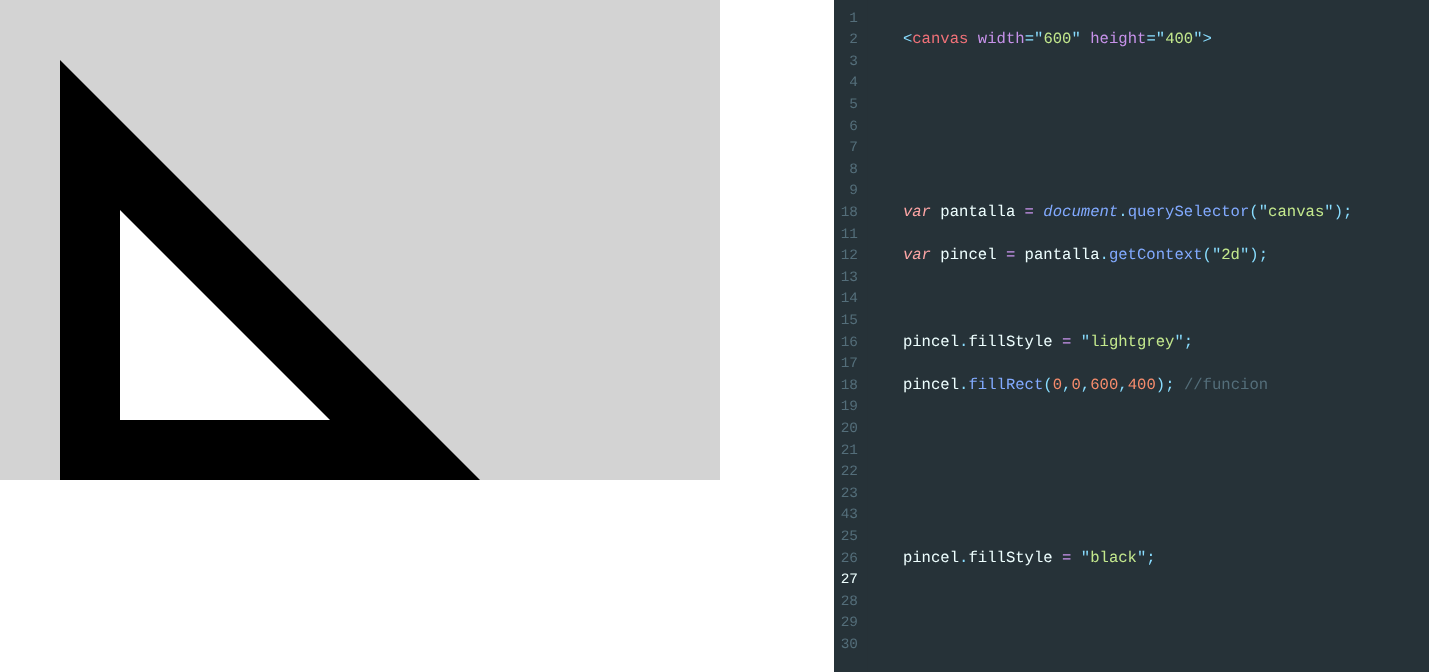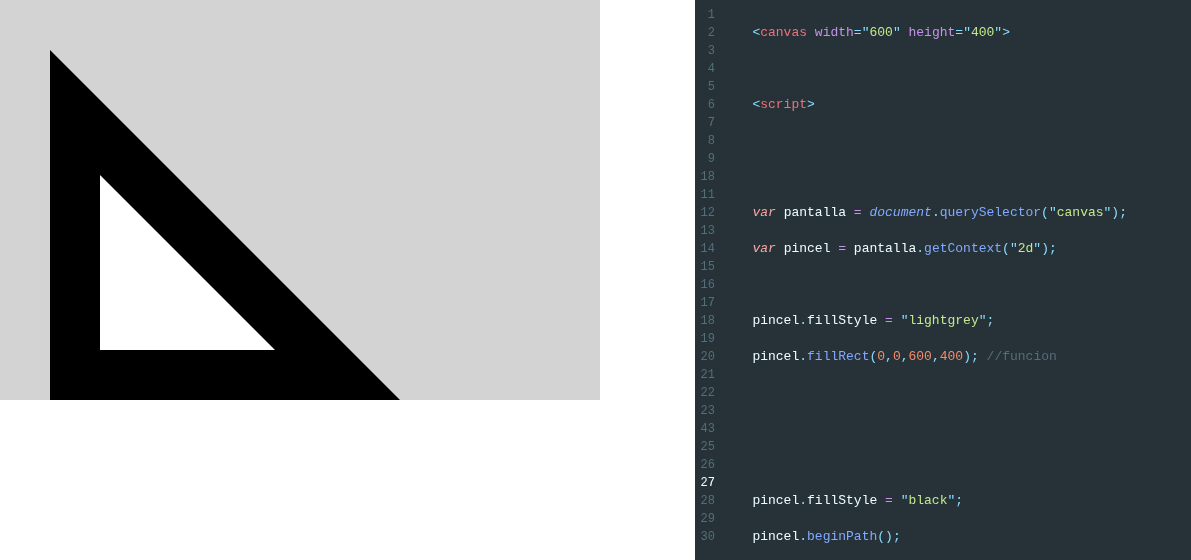--- a/index.html
+++ b/index.html
@@ -109,33 +109,31 @@
       <div class="ln">25</div>
       <div class="ln">26</div>
       <div class="ln" style="color: rgb(238, 255, 255);">27</div>
       <div class="ln">28</div>
       <div class="ln">29</div>
       <div class="ln">30</div>
     </div>
   <div class="code-area">
 <div class="code-line">   <span class="tok-punc">&lt;</span><span class="tok-tag">canvas</span><span> </span><span class="tok-attr">width</span><span class="tok-punc">=</span><span class="tok-punc">"</span><span class="tok-str">600</span><span class="tok-punc">"</span><span> </span><span class="tok-attr">height</span><span class="tok-punc">=</span><span class="tok-punc">"</span><span class="tok-str">400</span><span class="tok-punc">"</span><span class="tok-punc">&gt;</span></div>
 <div class="code-line"> </div>
-<div class="code-line">   <span class="tok-punc">&lt;</span><span class="tok-tag">script</span><span class="tok-punc">&gt;</span></div>
 <div class="code-line"> </div>
 <div class="code-line"> </div>
 <div class="code-line">   <span class="tok-kw">var</span> <span class="tok-var">pantalla</span><span class="tok-op"> = </span><span class="tok-obj">document</span><span class="tok-dot">.</span><span class="tok-func">querySelector</span><span class="tok-paren">(</span><span class="tok-punc">"</span><span class="tok-str">canvas</span><span class="tok-punc">"</span><span class="tok-paren">)</span><span class="tok-punc">;</span></div>
 <div class="code-line">   <span class="tok-kw">var</span> <span class="tok-var">pincel</span><span class="tok-op"> = </span><span class="tok-var">pantalla</span><span class="tok-dot">.</span><span class="tok-func">getContext</span><span class="tok-paren">(</span><span class="tok-punc">"</span><span class="tok-str">2d</span><span class="tok-punc">"</span><span class="tok-paren">)</span><span class="tok-punc">;</span></div>
 <div class="code-line"> </div>
 <div class="code-line">   <span class="tok-var">pincel</span><span class="tok-dot">.</span><span class="tok-var">fillStyle</span><span class="tok-op"> = </span><span class="tok-punc">"</span><span class="tok-str">lightgrey</span><span class="tok-punc">"</span><span class="tok-punc">;</span></div>
 <div class="code-line">   <span class="tok-var">pincel</span><span class="tok-dot">.</span><span class="tok-func">fillRect</span><span class="tok-paren">(</span><span class="tok-num">0</span><span class="tok-punc">,</span><span class="tok-num">0</span><span class="tok-punc">,</span><span class="tok-num">600</span><span class="tok-punc">,</span><span class="tok-num">400</span><span class="tok-paren">)</span><span class="tok-punc">;</span><span> </span><span class="tok-comment">//funcion</span></div>
 <div class="code-line"> </div>
 <div class="code-line"> </div>
 <div class="code-line"> </div>
 <div class="code-line">   <span class="tok-var">pincel</span><span class="tok-dot">.</span><span class="tok-var">fillStyle</span><span class="tok-op"> = </span><span class="tok-punc">"</span><span class="tok-str">black</span><span class="tok-punc">"</span><span class="tok-punc">;</span></div>
-<div class="code-line">   <span class="tok-var">pincel</span><span class="tok-dot">.</span><span class="tok-func">beginPath</span><span class="tok-paren">(</span><span class="tok-paren">)</span><span class="tok-punc">;</span></div>
 
 
 
 
 
 
 
 
 
 

